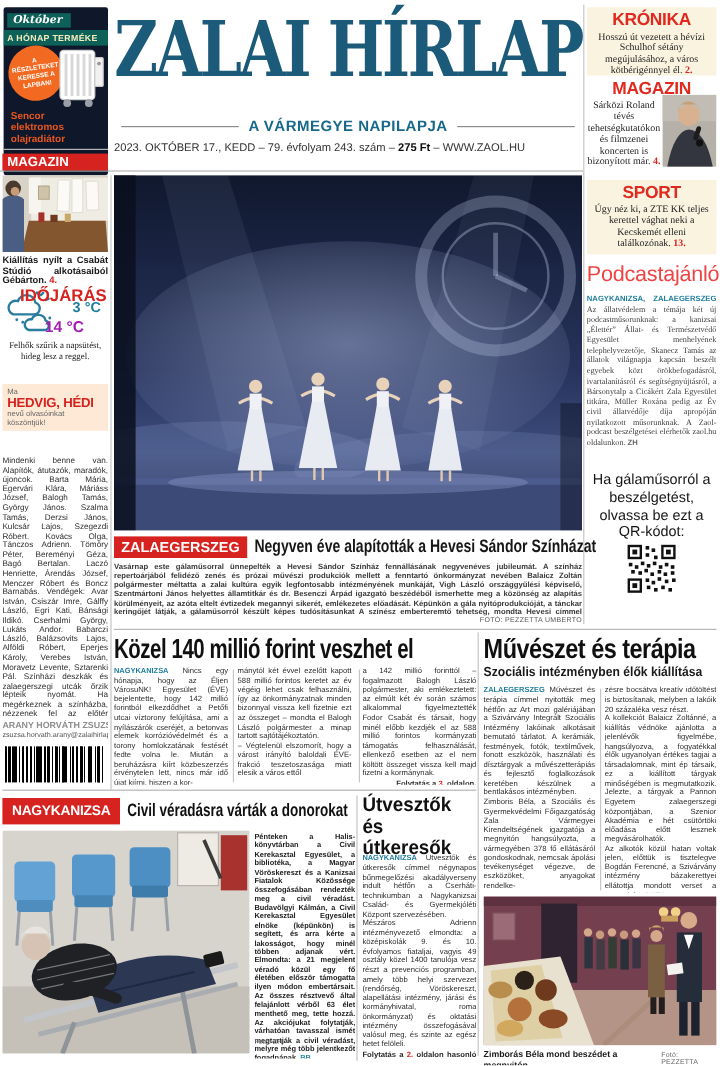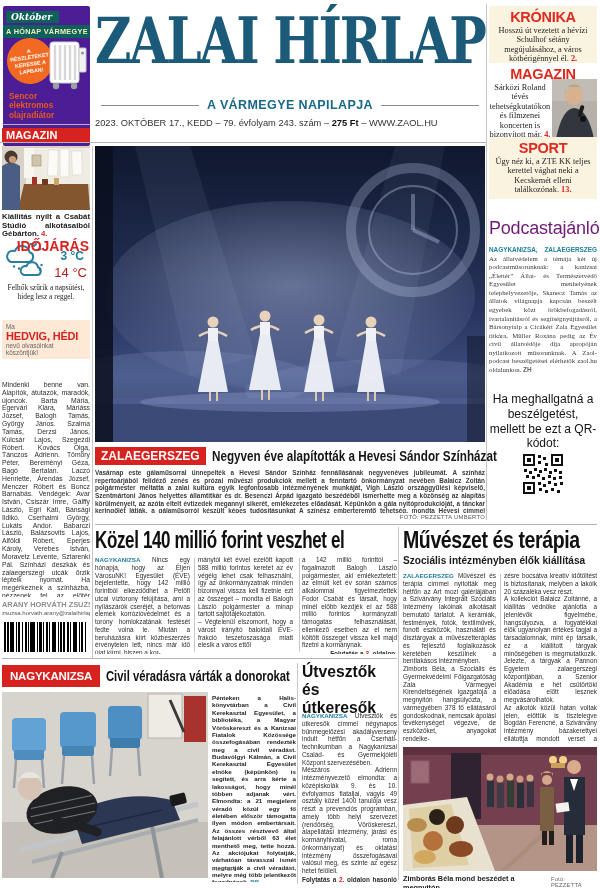--- a/index.html
+++ b/index.html
@@ -7,21 +7,21 @@
         font-family:"Liberation Sans",sans-serif;color:#222}
   .abs{position:absolute}
   .vline{position:absolute;width:1px;background:#c6c6c6}
   .hline{position:absolute;height:1px;background:#b5b5b5}
   .pg{color:#d7231f;font-weight:700}
   .sig{color:#2a8ba5;font-weight:700}
   .pre{white-space:pre-line}
   .just{text-align:justify}
 
   
-  .promo{left:3px;top:6px;width:87px;height:140px;background:#4c1d95;border-radius:2px;overflow:hidden}
+  .promo{left:3px;top:6px;width:87px;height:140px;background:#0f172a;border-radius:2px;overflow:hidden}
   .promo-top{display:inline-block;background:#0d6159;color:#fff;font-family:"DejaVu Serif",serif;
              font-style:italic;font-weight:700;font-size:9px;padding:1px 7px 1px 5px;margin:3px 0 0 3px}
   .promo-band{background:#0d6159;color:#f6ecbe;font-weight:800;font-size:7.3px;letter-spacing:.3px;
               padding:2px 3px;margin-top:1px;width:83px}
   .promo-badge{position:absolute;left:4px;top:32px;width:46px;height:46px;border-radius:50%;background:#f26a21;
                color:#fff;font-size:5.4px;font-weight:800;line-height:1.25;display:flex;align-items:center;
                justify-content:center;text-align:center;padding:3px;box-sizing:border-box;transform:rotate(-8deg)}
   .promo-radiator{position:absolute;right:2px;top:30px}
   .promo-product{position:absolute;left:6px;top:86px;width:70px;color:#e8571d;font-weight:800;
                  font-size:8.3px;line-height:1.12}
@@ -38,38 +38,38 @@
   .mast-date b{color:#0e0e0e}
 
   
   .railbox{background:#faf3e0;padding:3px 4px;box-sizing:border-box;text-align:center}
   .kronika{left:489px;top:6px;width:108px;height:57px}
   .rail-h{color:#e02a1f;font-weight:800;font-size:14.5px;letter-spacing:-.3px;text-align:center}
   .rail-t{font-family:"Liberation Serif",serif;font-size:8.3px;line-height:1.14;color:#1d1d1d;margin-top:1px}
   .magr-title{left:489px;top:66px;width:108px}
   .magr-text{left:489px;top:82px;width:62px;height:64px;overflow:hidden;text-align:center}
   .magr-photo{left:552px;top:79px}
-  .sport{left:489px;top:137px;width:108px;height:62px}
-  .pod-title{left:489px;top:218px;width:108px;font-size:18px;color:#701a75;letter-spacing:-.2px}
+  .sport{left:489px;top:150px;width:108px;height:62px}
+  .pod-title{left:489px;top:218px;width:108px;font-size:18px;color:#ef4444;letter-spacing:-.2px}
   .pod-body{left:489px;top:246px;width:108px;height:142px;overflow:hidden;
             font-family:"Liberation Serif",serif;font-size:6.8px;line-height:1.26;color:#3c3c3c}
   .pod-lead{font-family:"Liberation Sans",sans-serif;font-size:6.4px;font-weight:700;color:#1f7d9e}
   .pod-sig{font-weight:700;color:#666;font-family:"Liberation Sans",sans-serif;font-size:6.4px}
   .qr-text{left:489px;top:392px;width:108px;font-size:12px;line-height:1.23;text-align:center;color:#141414}
   .qr{left:521px;top:452px}
 
   
   .lmag-band{left:2px;top:128px;width:88px;height:14px;background:#d7231f;color:#fff;font-weight:800;
              font-size:11px;line-height:14px;padding-left:4px;box-sizing:border-box}
   .lmag-photo{left:2px;top:146px}
   .lmag-cap{left:2px;top:213px;width:88px;font-size:7.8px;font-weight:700;line-height:1.12;color:#1a1a1a}
   .weather{left:2px;top:238px;width:88px;height:45px}
   .weather-label{position:absolute;right:1px;top:0;color:#d7231f;font-weight:800;font-size:14px}
   .temp1{position:absolute;right:6px;top:11px;color:#1b7d9e;font-weight:800;font-size:12px}
-  .temp2{position:absolute;right:3px;top:27px;color:#b91c1c;font-weight:400;font-size:13px}
+  .temp2{position:absolute;right:20px;top:27px;color:#a21caf;font-weight:700;font-size:13px}
   .cloud-icon{position:absolute;left:2px;top:5px}
   .wtext{left:2px;top:284px;width:88px;text-align:center;font-family:"Liberation Serif",serif;
          font-size:7.4px;line-height:1.2;color:#222}
   .nameday{left:2px;top:320px;width:88px;height:39px;background:#fdeBD8;background:#fde9d6;
            padding:3px 4px;box-sizing:border-box}
   .nd-ma{font-size:6.4px;color:#666}
   .nd-names{font-size:11px;font-weight:800;color:#d7231f;letter-spacing:-.2px}
   .nd-tail{font-size:6.4px;color:#666}
   .gtitle{left:2px;top:348px;width:88px;color:#d7231f;font-weight:800;font-size:13.5px;line-height:1.07}
   .gbody{left:2px;top:381px;width:88px;height:216px;overflow:hidden;font-size:6.8px;line-height:1.15;color:#2e2e2e}
@@ -122,21 +122,21 @@
               line-height:1.19;color:#232323}
   .donor-credit{position:absolute;left:212px;top:866px;font-size:6px;color:#777}
 </style>
 </head>
 <body>
 
 <div class="page">
 
   <div class="abs promo">
     <span class="promo-top">Október</span>
-    <div class="promo-band">A HÓNAP VÁRMEGYE</div>
+    <div class="promo-band">A HÓNAP TERMÉKE</div>
     <div class="promo-badge">A RÉSZLETEKET KERESSE A LAPBAN!</div>
     <svg class="promo-radiator" width="40" height="56" viewBox="0 0 40 56">
       <rect x="2" y="6" width="29" height="41" rx="3" fill="#fff" stroke="#cfcfcf"></rect>
       <line x1="7" y1="9" x2="7" y2="44" stroke="#d8d8d8" stroke-width="2.4"></line>
       <line x1="12" y1="9" x2="12" y2="44" stroke="#d8d8d8" stroke-width="2.4"></line>
       <line x1="17" y1="9" x2="17" y2="44" stroke="#d8d8d8" stroke-width="2.4"></line>
       <line x1="22" y1="9" x2="22" y2="44" stroke="#d8d8d8" stroke-width="2.4"></line>
       <line x1="27" y1="9" x2="27" y2="44" stroke="#d8d8d8" stroke-width="2.4"></line>
       <rect x="31" y="12" width="7" height="24" rx="1" fill="#f1f1f1" stroke="#c9c9c9"></rect>
       <circle cx="34.5" cy="17" r="1.6" fill="#9a9a9a"></circle>
@@ -179,21 +179,21 @@
     <div class="rail-h">SPORT</div>
     <div class="rail-t"><span>Úgy néz ki, a ZTE KK teljes kerettel vághat neki a Kecskemét elleni találkozónak.</span> <b class="pg">13.</b></div>
   </div>
 
   <div class="abs pod-title">Podcastajánló</div>
   <div class="abs pod-body just">
     <span class="pod-lead">NAGYKANIZSA, ZALAEGERSZEG</span>
     <span>Az állatvédelem a témája két új podcastműsorunknak: a kanizsai „Élettér” Állat- és Természetvédő Egyesület menhelyének telephelyvezetője, Skanecz Tamás az állatok világnapja kapcsán beszélt egyebek közt örökbefogadásról, ivartalanításról és segítségnyújtásról, a Bársonytalp a Cicákért Zala Egyesület titkára, Müller Roxána pedig az Év civil állatvédője díja apropóján nyilatkozott műsorunknak. A Zaol-podcast beszélgetései elérhetők zaol.hu oldalunkon.</span>
     <span class="pod-sig">ZH</span>
   </div>
-  <div class="abs qr-text">Ha meghallgatná a beszélgetést, mellett be ezt a QR-kódot:</div>
+  <div class="abs qr-text">Ha gálaműsorról a beszélgetést, olvassa be ezt a QR-kódot:</div>
   <svg class="abs qr" width="44" height="44" viewBox="0 0 44 44">
     <rect width="44" height="44" fill="#fff"></rect>
     <g fill="#111">
       <rect x="2" y="2" width="12" height="12"></rect>
         <rect x="30" y="2" width="12" height="12"></rect>
         <rect x="2" y="30" width="12" height="12"></rect>
     </g>
     <g fill="#fff">
         <rect x="4" y="4" width="8" height="8"></rect>
         <rect x="32" y="4" width="8" height="8"></rect>

